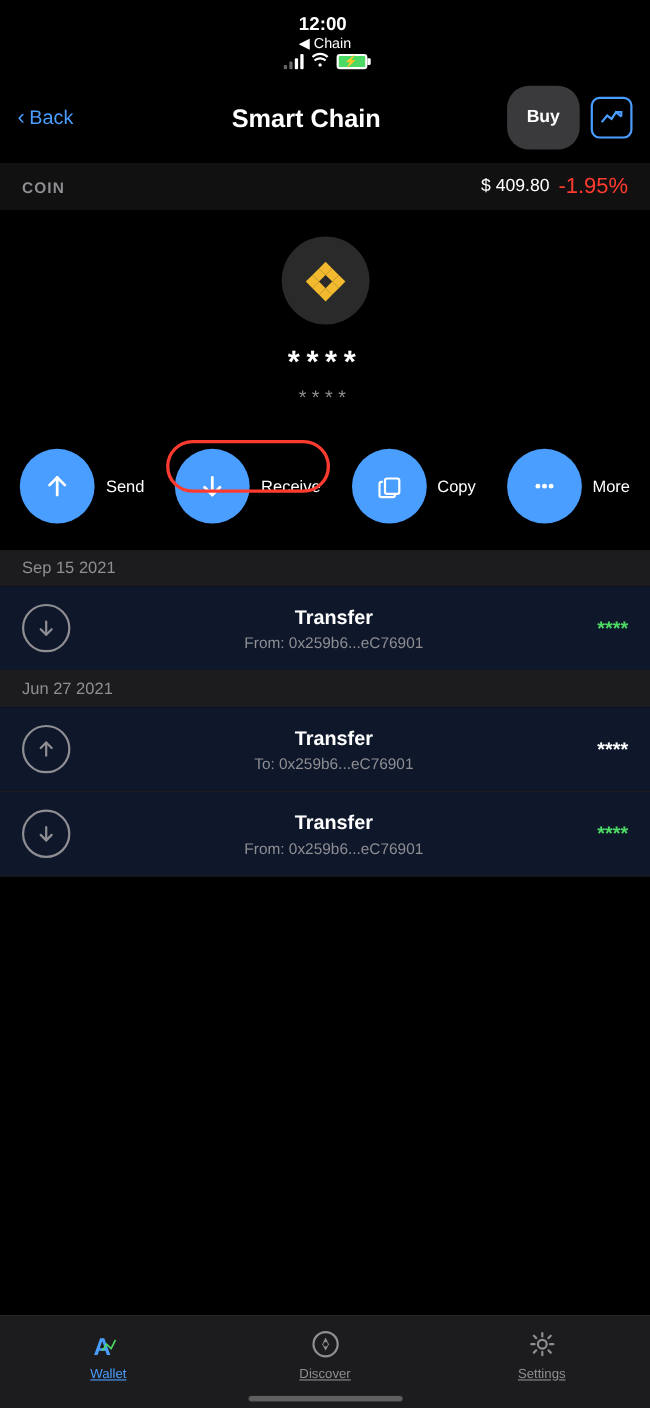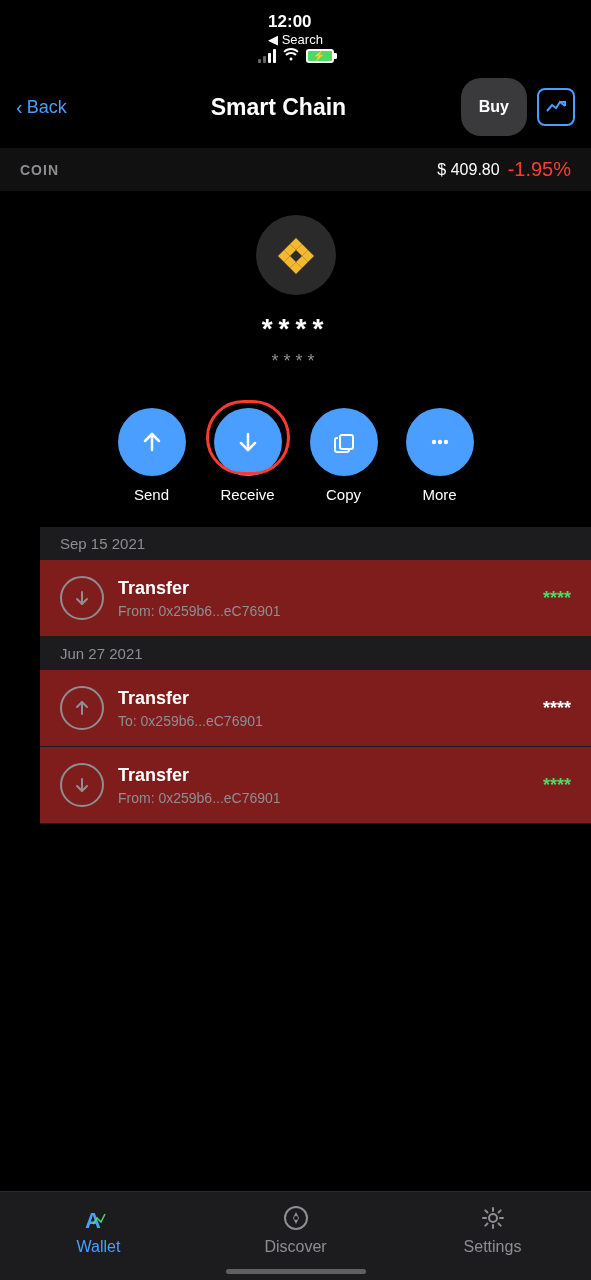--- a/index.html
+++ b/index.html
@@ -195,21 +195,21 @@
     
     .action-buttons {
       display: flex;
       justify-content: center;
       gap: 28px;
       padding: 20px 16px 24px;
       background: #000;
     }
     .action-item {
       display: flex;
-      flex-direction: column;
+      flex-direction: row;
       align-items: center;
       gap: 10px;
       cursor: pointer;
     }
     .action-circle {
       width: 68px;
       height: 68px;
       border-radius: 50%;
       background: #4a9eff;
       display: flex;
@@ -230,23 +230,24 @@
       background: #1c1c1e;
       padding: 8px 20px;
       font-size: 15px;
       color: #8e8e93;
       font-weight: 500;
     }
     .transaction-item {
       display: flex;
       align-items: center;
       padding: 16px 20px;
-      background: #7f1d1d;
+      background: #0f172a;
       border-bottom: 1px solid #1c1c1e;
       gap: 14px;
+      text-align: center;
     }
     .tx-icon {
       width: 44px;
       height: 44px;
       border-radius: 50%;
       border: 2px solid #8e8e93;
       display: flex;
       align-items: center;
       justify-content: center;
       flex-shrink: 0;
@@ -294,22 +295,23 @@
     }
     .tab-icon {
       font-size: 24px;
       width: 32px;
       height: 32px;
       display: flex;
       align-items: center;
       justify-content: center;
     }
     .tab-label {
-      font-size: 16px;
+      font-size: 12px;
       color: #8e8e93;
+      text-decoration: underline;
     }
     .tab-label.active { color: #4a9eff; }
 
     
     .home-indicator {
       position: fixed;
       bottom: 6px;
       left: 50%;
       transform: translateX(-50%);
       width: 140px;
@@ -318,21 +320,21 @@
       border-radius: 3px;
       opacity: 0.3;
     }
   </style>
 </head>
 <body>
 
 <div class="status-bar">
   <div class="status-left">
     <span class="status-time">12:00</span>
-    <span class="status-search">◀ Search</span>
+    <span class="status-search">◀ Chain</span>
   </div>
   <div class="status-icons">
     <div class="signal-bars">
       <div class="signal-bar" style="height:4px; opacity:0.4;"></div>
       <div class="signal-bar" style="height:7px; opacity:0.4;"></div>
       <div class="signal-bar" style="height:10px;"></div>
       <div class="signal-bar" style="height:14px;"></div>
     </div>
     <span class="wifi-icon">
       <svg width="18" height="14" viewBox="0 0 18 14" fill="white">
@@ -426,21 +428,21 @@
       <svg width="28" height="28" viewBox="0 0 28 28" fill="none">
         <circle cx="8" cy="14" r="2.2" fill="white"></circle>
         <circle cx="14" cy="14" r="2.2" fill="white"></circle>
         <circle cx="20" cy="14" r="2.2" fill="white"></circle>
       </svg>
     </div>
     <span class="action-label">More</span>
   </div>
 </div>
 
-<div class="transaction-section" style="padding-bottom: 100px; padding-left: 40px;">
+<div class="transaction-section" style="padding-bottom: 100px;">
 
   <div class="date-header">Sep 15 2021</div>
 
   <div class="transaction-item">
     <div class="tx-icon">
       <svg width="20" height="20" viewBox="0 0 20 20" fill="none">
         <line x1="10" y1="4" x2="10" y2="16" stroke="#8e8e93" stroke-width="2" stroke-linecap="round"></line>
         <polyline points="5,11 10,16 15,11" fill="none" stroke="#8e8e93" stroke-width="2" stroke-linecap="round" stroke-linejoin="round"></polyline>
       </svg>
     </div>

